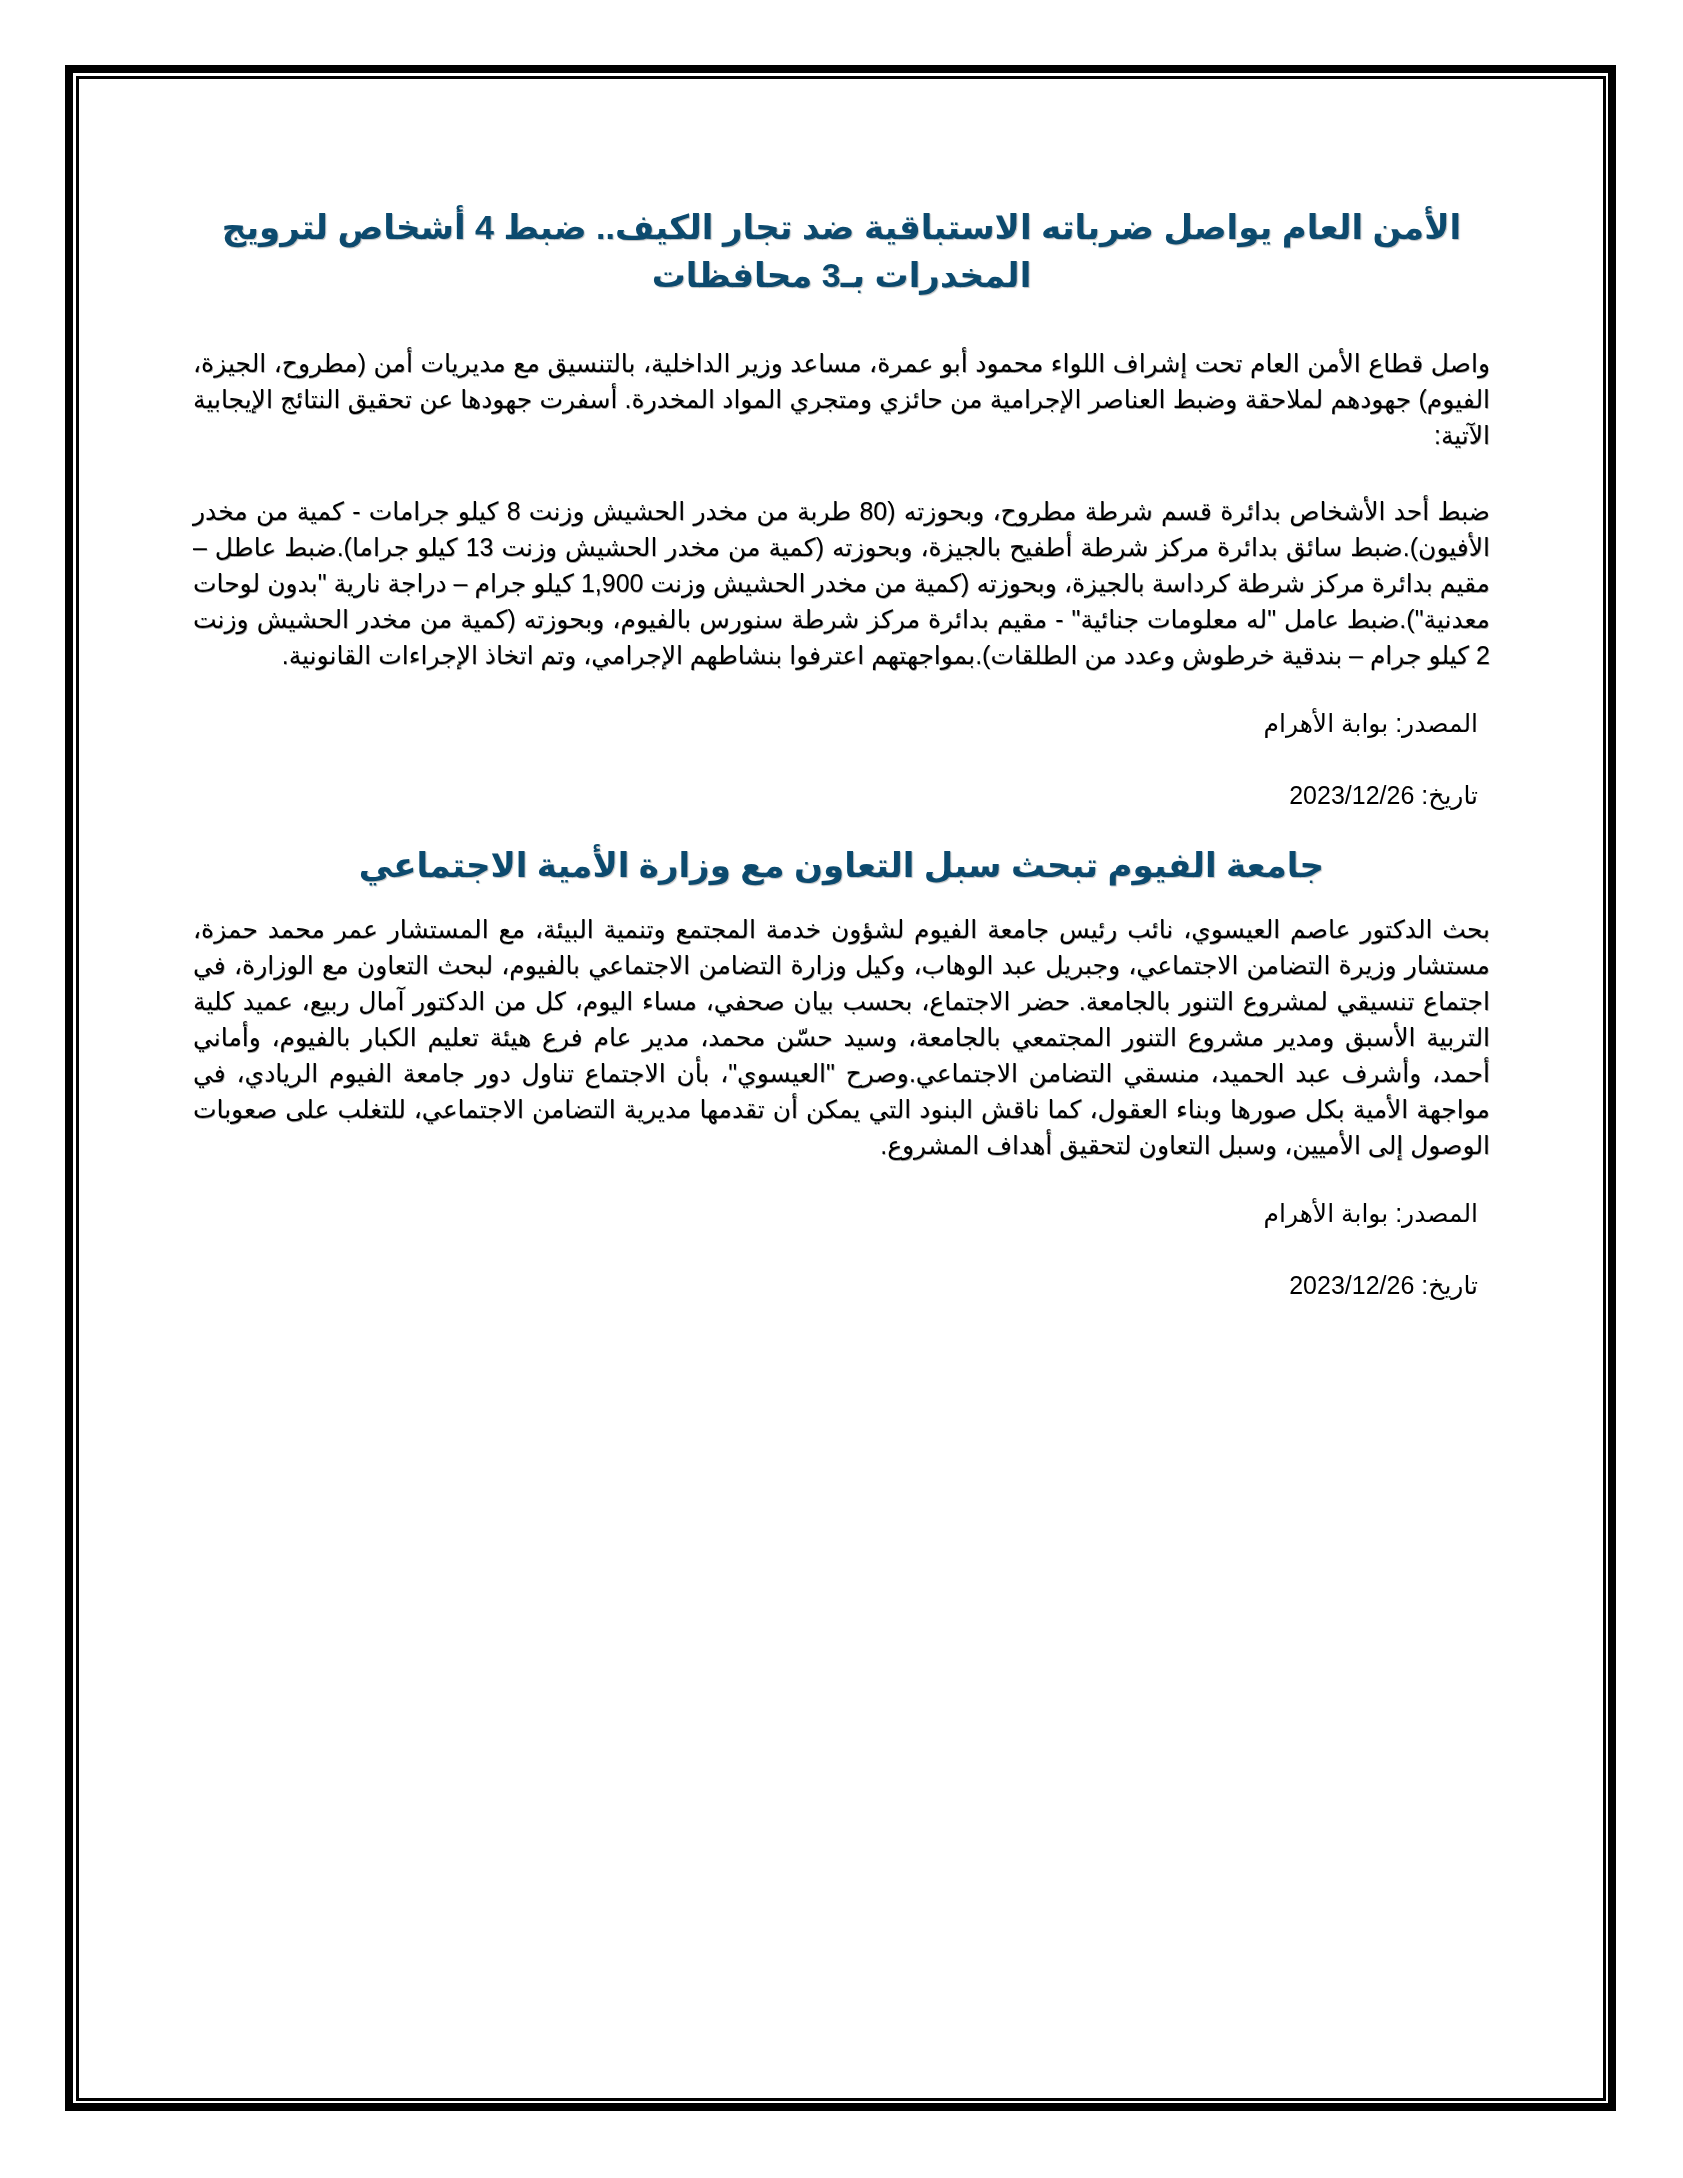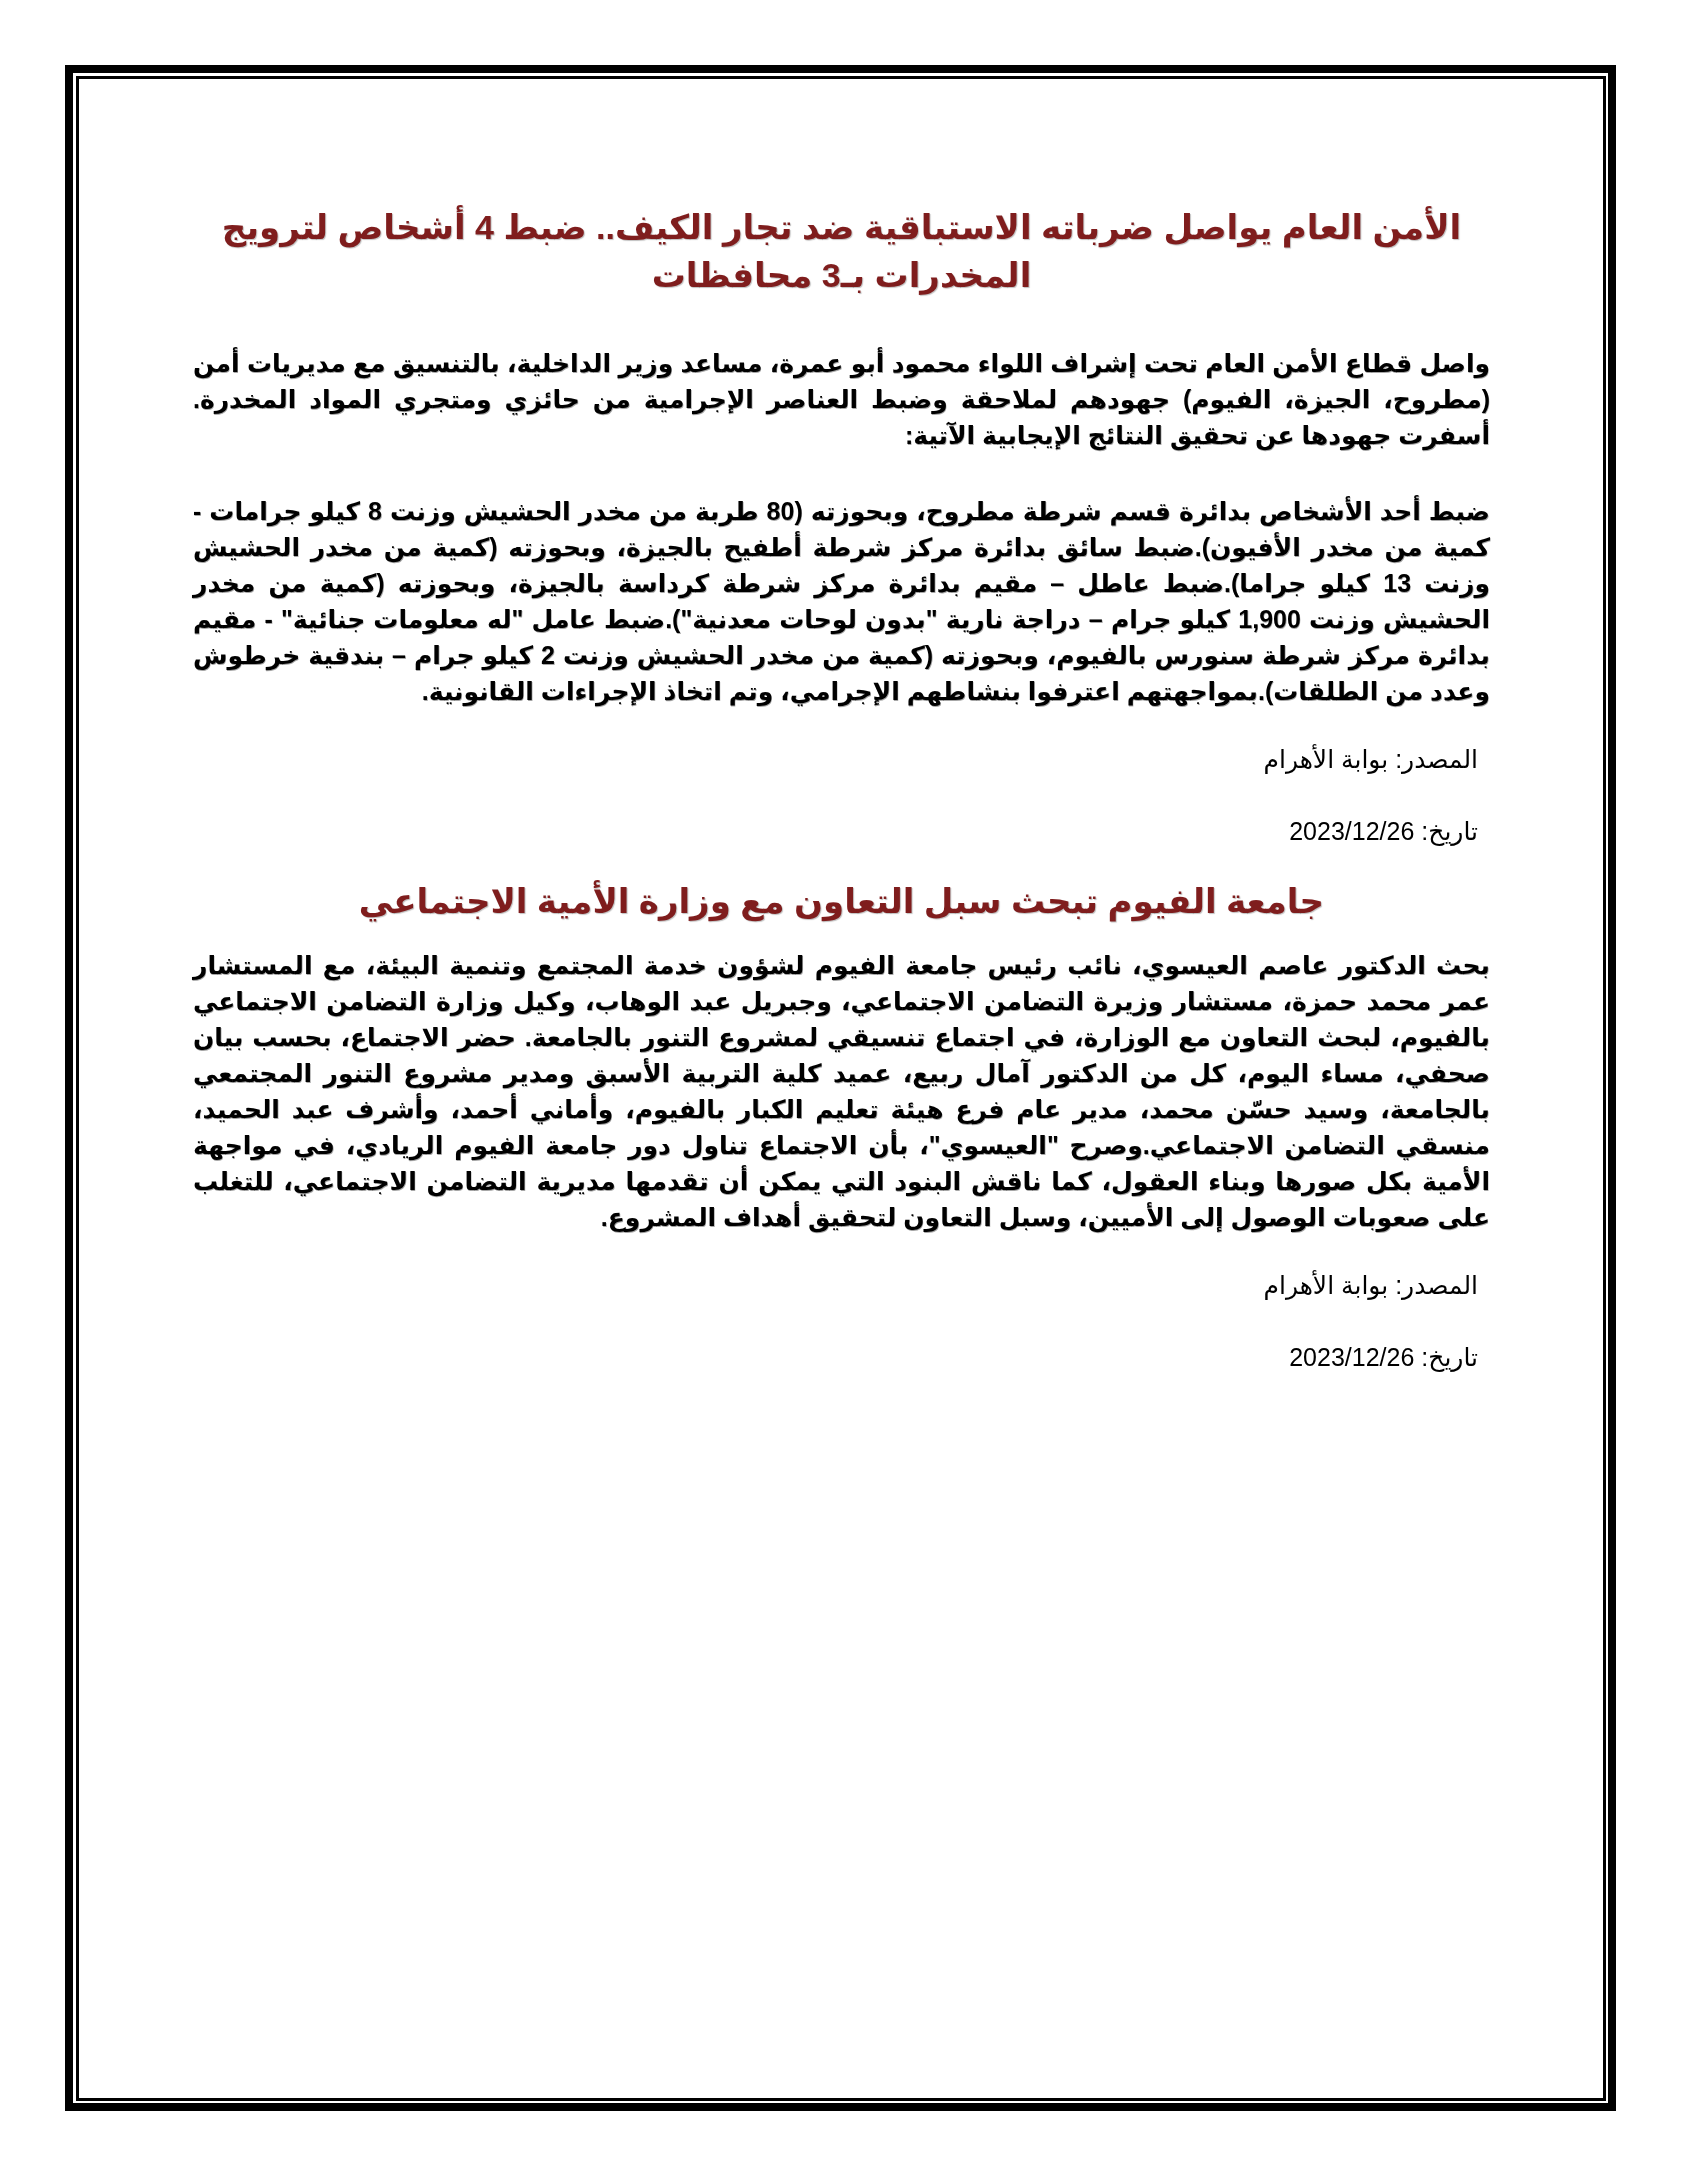--- a/index.html
+++ b/index.html
@@ -36,40 +36,40 @@
     position: absolute;
     left: 193px;
     top: 203px;
     width: 1297px;
     direction: rtl;
     text-align: right;
   }
   .article-title {
     font-family: "Liberation Sans", "DejaVu Sans", sans-serif;
     font-weight: bold;
-    color: #7f1d1d;
+    color: #0c4a6e;
     text-align: center;
     font-size: 34px;
     line-height: 48px;
     margin: 0;
     text-shadow: 1px 1px 1px rgba(0,0,0,0.25);
   }
   .article-title.t1 {
     margin-top: 0;
   }
   .article-title.t2 {
     margin-top: 0;
   }
   .body-text {
     font-size: 25px;
     line-height: 36px;
     text-align: justify;
     text-align-last: right;
     margin: 0;
-    font-weight: bold;
+    font-weight: normal;
     text-shadow: 0.6px 0.6px 0.6px rgba(0,0,0,0.35);
   }
   .p-gap-a { margin-top: 46px; }
   .p-gap-b { margin-top: 40px; }
   .meta-line {
     font-size: 25px;
     line-height: 36px;
     margin: 12px;
     font-weight: normal;
   }

